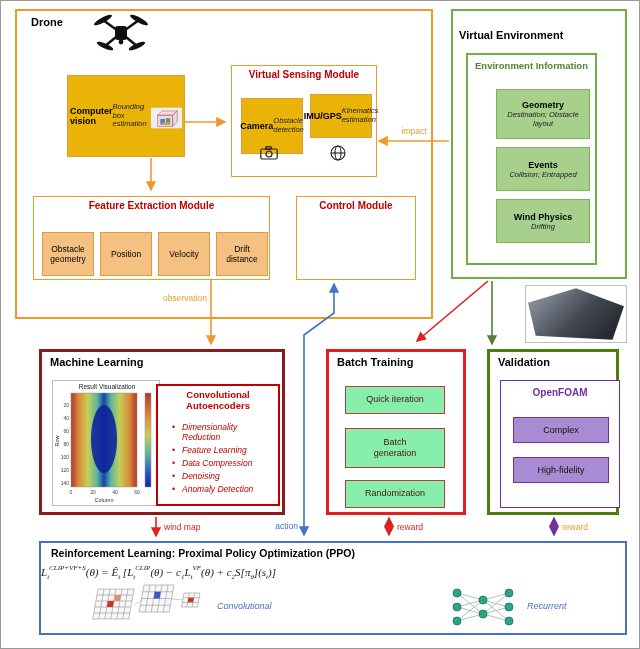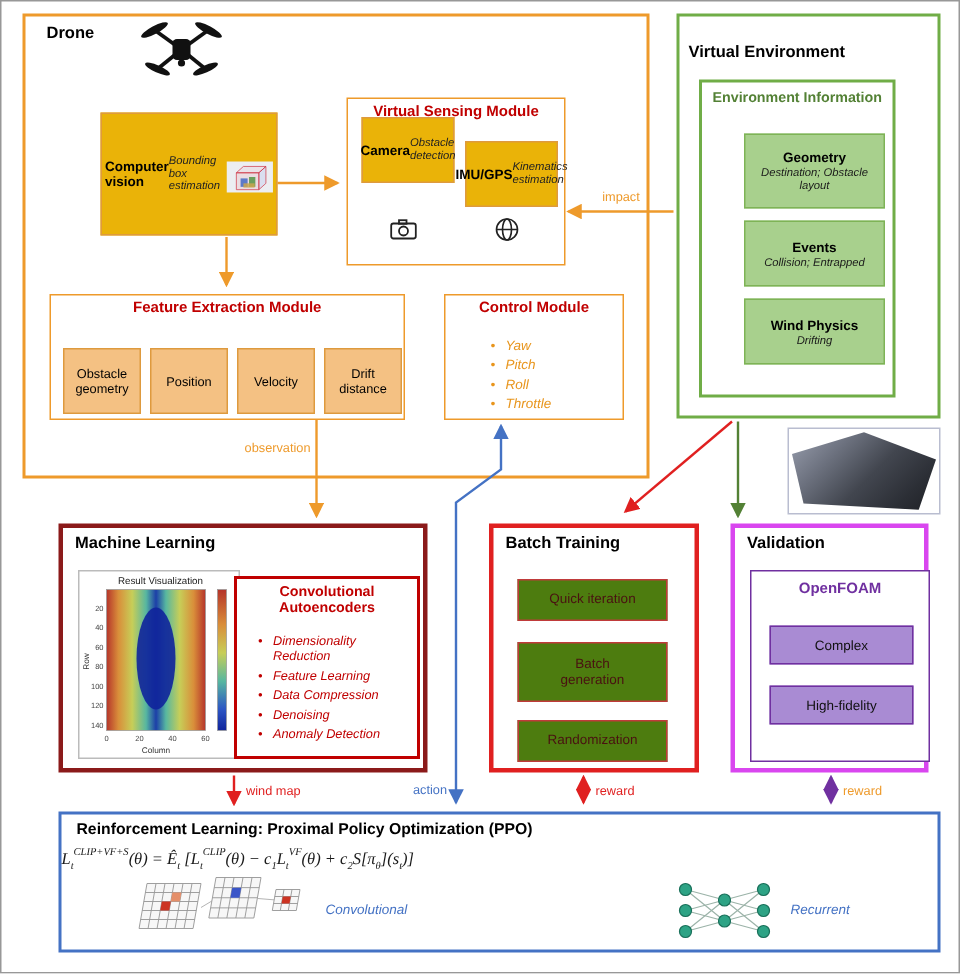--- a/index.html
+++ b/index.html
@@ -6,21 +6,21 @@
   html,body{background:#e9e9e9}
   body{font-family:"Liberation Sans",sans-serif}
   #canvas{position:relative;width:640px;height:649px;background:#ffffff;border:1px solid #989898;overflow:hidden}
   .abs{position:absolute}
   .mod-label{position:absolute;font-weight:bold;font-size:11px;color:#000;white-space:nowrap}
   
   #drone-box{left:14px;top:8px;width:418px;height:310px;border:2px solid #EE9A2B}
   #ve-box{left:450px;top:8px;width:176px;height:270px;border:2px solid #70AD47}
   #ml-box{left:38px;top:348px;width:246px;height:166px;border:3px solid #8B1A1A}
   #bt-box{left:325px;top:348px;width:140px;height:166px;border:3px solid #E02020}
-  #val-box{left:486px;top:348px;width:132px;height:166px;border:3px solid #d946ef}
+  #val-box{left:486px;top:348px;width:132px;height:166px;border:3px solid #4d7c0f}
   #rl-box{left:38px;top:540px;width:588px;height:94px;border:2px solid #4472C4}
   .frame{position:absolute;background:#fff}
   
   .submod{position:absolute;background:#fff;border:1.5px solid #EE9A2B}
   .submod-title{margin-top:3px;text-align:center;font-weight:bold;font-size:10px;color:#C00000}
   .obox{position:absolute;background:#eab308;border:1px solid #DE9A3E;display:flex;flex-direction:row;align-items:center;justify-content:center;padding:2px}
   .obox-title{font-weight:bold;font-size:9px;color:#000;line-height:1.15}
   .obox-sub{font-style:italic;font-size:7.5px;color:#222;line-height:1.15}
   .fbox{position:absolute;top:35px;width:52px;height:44px;background:#F4C183;border:1px solid #DE9A3E;display:flex;align-items:center;justify-content:center;text-align:center;font-size:8.5px;color:#000;line-height:1.2;padding:2px}
   ul.bullets{list-style:none}
@@ -34,21 +34,21 @@
   #env-info{position:absolute;left:13px;top:42px;width:131px;height:212px;border:2px solid #70AD47;background:#fff}
   .gtitle{margin-top:5px;text-align:center;font-weight:bold;font-size:9.5px;color:#538135}
   .gbox{position:absolute;left:28px;width:94px;background:#A8D08D;border:1px solid #7EB356;display:flex;flex-direction:column;align-items:center;justify-content:center;text-align:center;padding:2px}
   .gbox-title{font-weight:bold;font-size:9px;color:#000}
   .gbox-sub{font-style:italic;font-size:7.5px;color:#1a1a1a;line-height:1.2}
   
   #heatmap-panel{position:absolute;left:10px;top:28px;width:108px;height:126px;background:#fff;border:1px solid #bbb}
   #ae-box{position:absolute;left:114px;top:32px;width:124px;height:122px;border:2px solid #C00000;background:#fff}
   .ae-title{margin:4px 8px 2px;text-align:center;font-weight:bold;font-size:9.5px;color:#C00000;line-height:1.15}
   
-  .pinkbox{position:absolute;left:16px;width:100px;background:#4d7c0f;border:1.5px solid #C03A3A;color:#4A1111;display:flex;align-items:center;justify-content:center;text-align:center;font-size:9px;line-height:1.25;padding:0 18px}
+  .pinkbox{position:absolute;left:16px;width:100px;background:#86efac;border:1.5px solid #C03A3A;color:#4A1111;display:flex;align-items:center;justify-content:center;text-align:center;font-size:9px;line-height:1.25;padding:0 18px}
   
   #openfoam{position:absolute;left:10px;top:28px;width:120px;height:128px;border:1.5px solid #7030A0;background:#fff}
   .of-title{margin-top:6px;text-align:center;font-weight:bold;font-size:10px;color:#7030A0}
   .purpbox{position:absolute;left:12px;width:96px;height:26px;background:#A98BD3;border:1px solid #7030A0;color:#111;display:flex;align-items:center;justify-content:center;font-size:9px}
   
   .rl-title{position:absolute;left:10px;top:4px;font-weight:bold;font-size:10.5px;color:#000}
   #ppo-formula{position:absolute;left:0;top:21px;width:100%;text-align:left;font-family:Liberation Serif, serif;font-style:italic;font-size:11px;color:#1a1a1a}
   #ppo-formula sup{font-size:7px;vertical-align:6px}
   #ppo-formula sub{font-size:7px;vertical-align:-3px}
   .net-label{position:absolute;font-size:9px;font-style:italic;color:#4472C4;white-space:nowrap}
@@ -96,21 +96,21 @@
         <g fill="none" stroke="#D03545" stroke-width="1">
           <polygon points="14,16 46,16 46,40 14,40" fill="rgba(230,90,110,0.12)"></polygon>
           <polygon points="14,16 24,7 56,7 46,16" fill="rgba(230,90,110,0.08)"></polygon>
           <polygon points="46,16 56,7 56,31 46,40" fill="rgba(120,140,230,0.15)"></polygon>
         </g>
       </svg>
     </div>
 
     <div class="submod" style="left:214px;top:54px;width:146px;height:112px">
       <div class="submod-title">Virtual Sensing Module</div>
-      <div class="obox" style="left:9px;top:12px;width:62px;height:44px">
+      <div class="obox" style="left:9px;top:32px;width:62px;height:56px">
         <div class="obox-title">Camera</div>
         <div class="obox-sub">Obstacle detection</div>
       </div>
       <div class="obox" style="left:78px;top:28px;width:62px;height:44px">
         <div class="obox-title">IMU/GPS</div>
         <div class="obox-sub">Kinematics estimation</div>
       </div>
       <svg class="abs" style="left:28px;top:80px;width:18px;height:14px" viewBox="0 0 18 14">
         <g fill="none" stroke="#222" stroke-width="1.2">
           <rect x="0.8" y="3" width="16.4" height="10" rx="1.5"></rect>
@@ -130,26 +130,20 @@
     <div class="submod" style="left:16px;top:185px;width:237px;height:84px">
       <div class="submod-title">Feature Extraction Module</div>
       <div class="fbox" style="left:8px">Obstacle geometry</div>
       <div class="fbox" style="left:66px">Position</div>
       <div class="fbox" style="left:124px">Velocity</div>
       <div class="fbox" style="left:182px">Drift distance</div>
     </div>
 
     <div class="submod" style="left:279px;top:185px;width:120px;height:84px">
       <div class="submod-title">Control Module</div>
-      <ul class="bullets ctrl-bullets">
-        <li>Yaw</li>
-        <li>Pitch</li>
-        <li>Roll</li>
-        <li>Throttle</li>
-      </ul>
     </div>
   </div>
 
   <div class="frame abs" id="ve-box">
     <div class="mod-label" style="left:6px;top:18px">Virtual Environment</div>
     <div id="env-info">
       <div class="gtitle">Environment Information</div>
       <div class="gbox" style="top:34px;height:50px">
         <div class="gbox-title">Geometry</div>
         <div class="gbox-sub">Destination; Obstacle layout</div>

